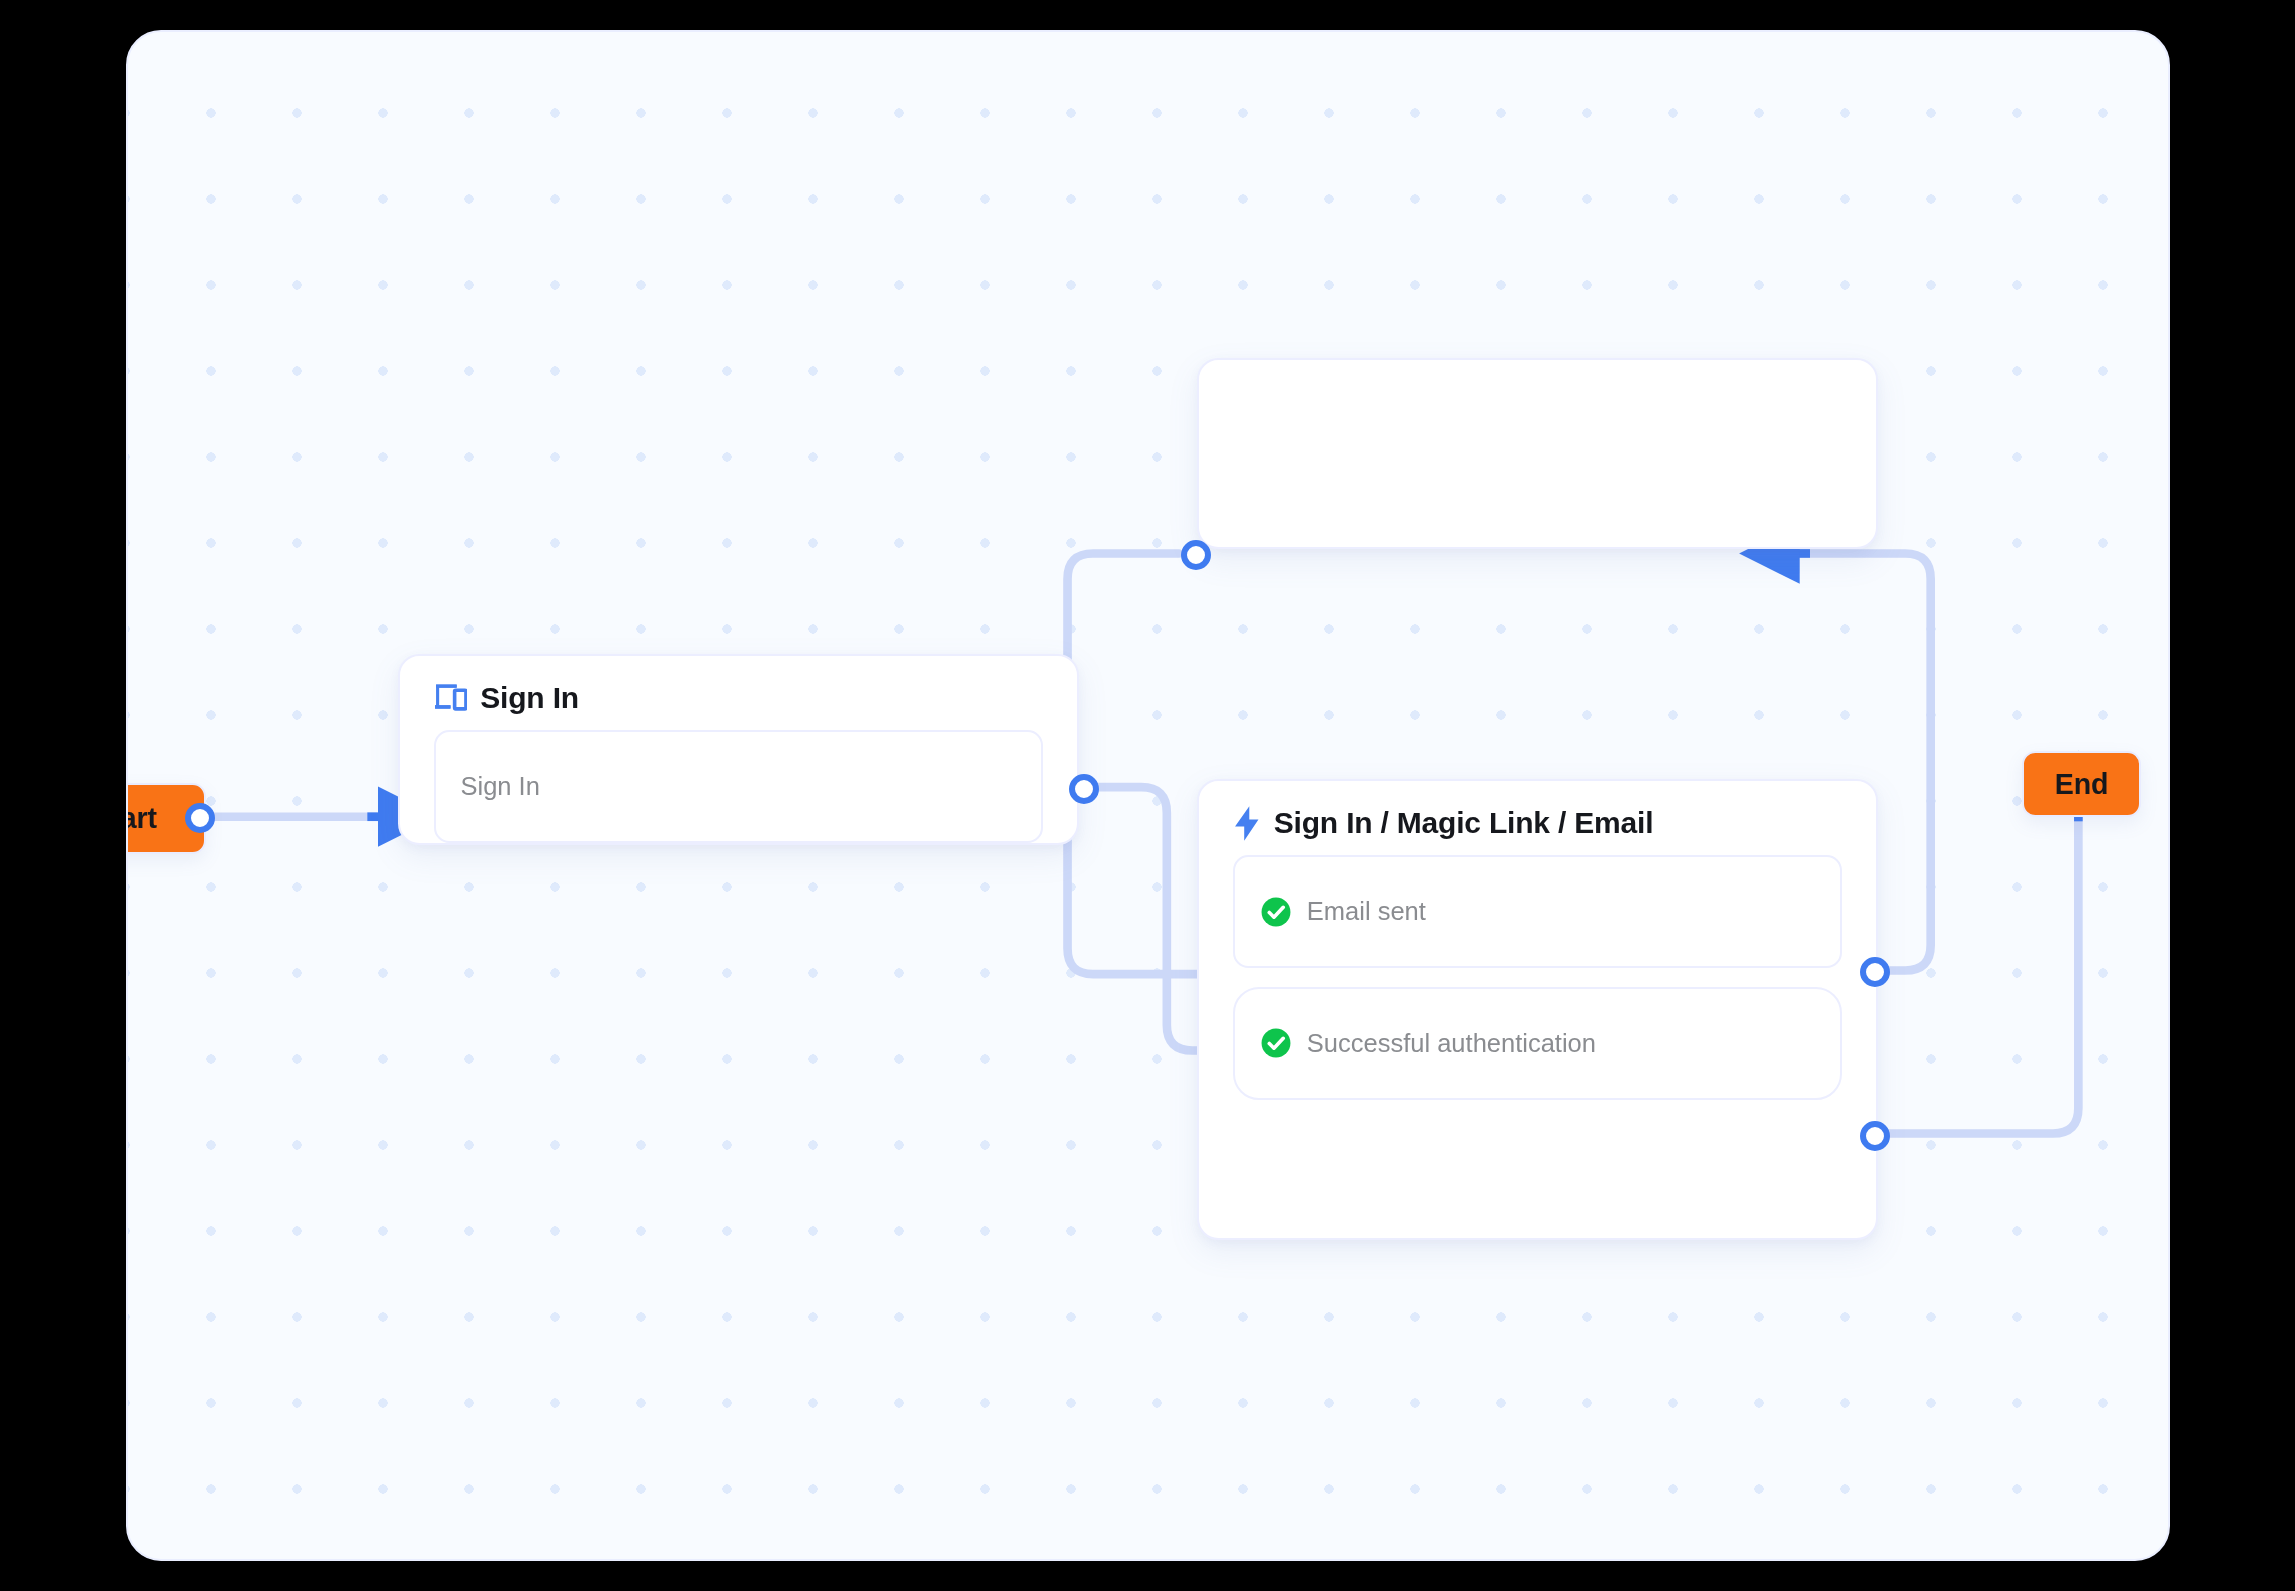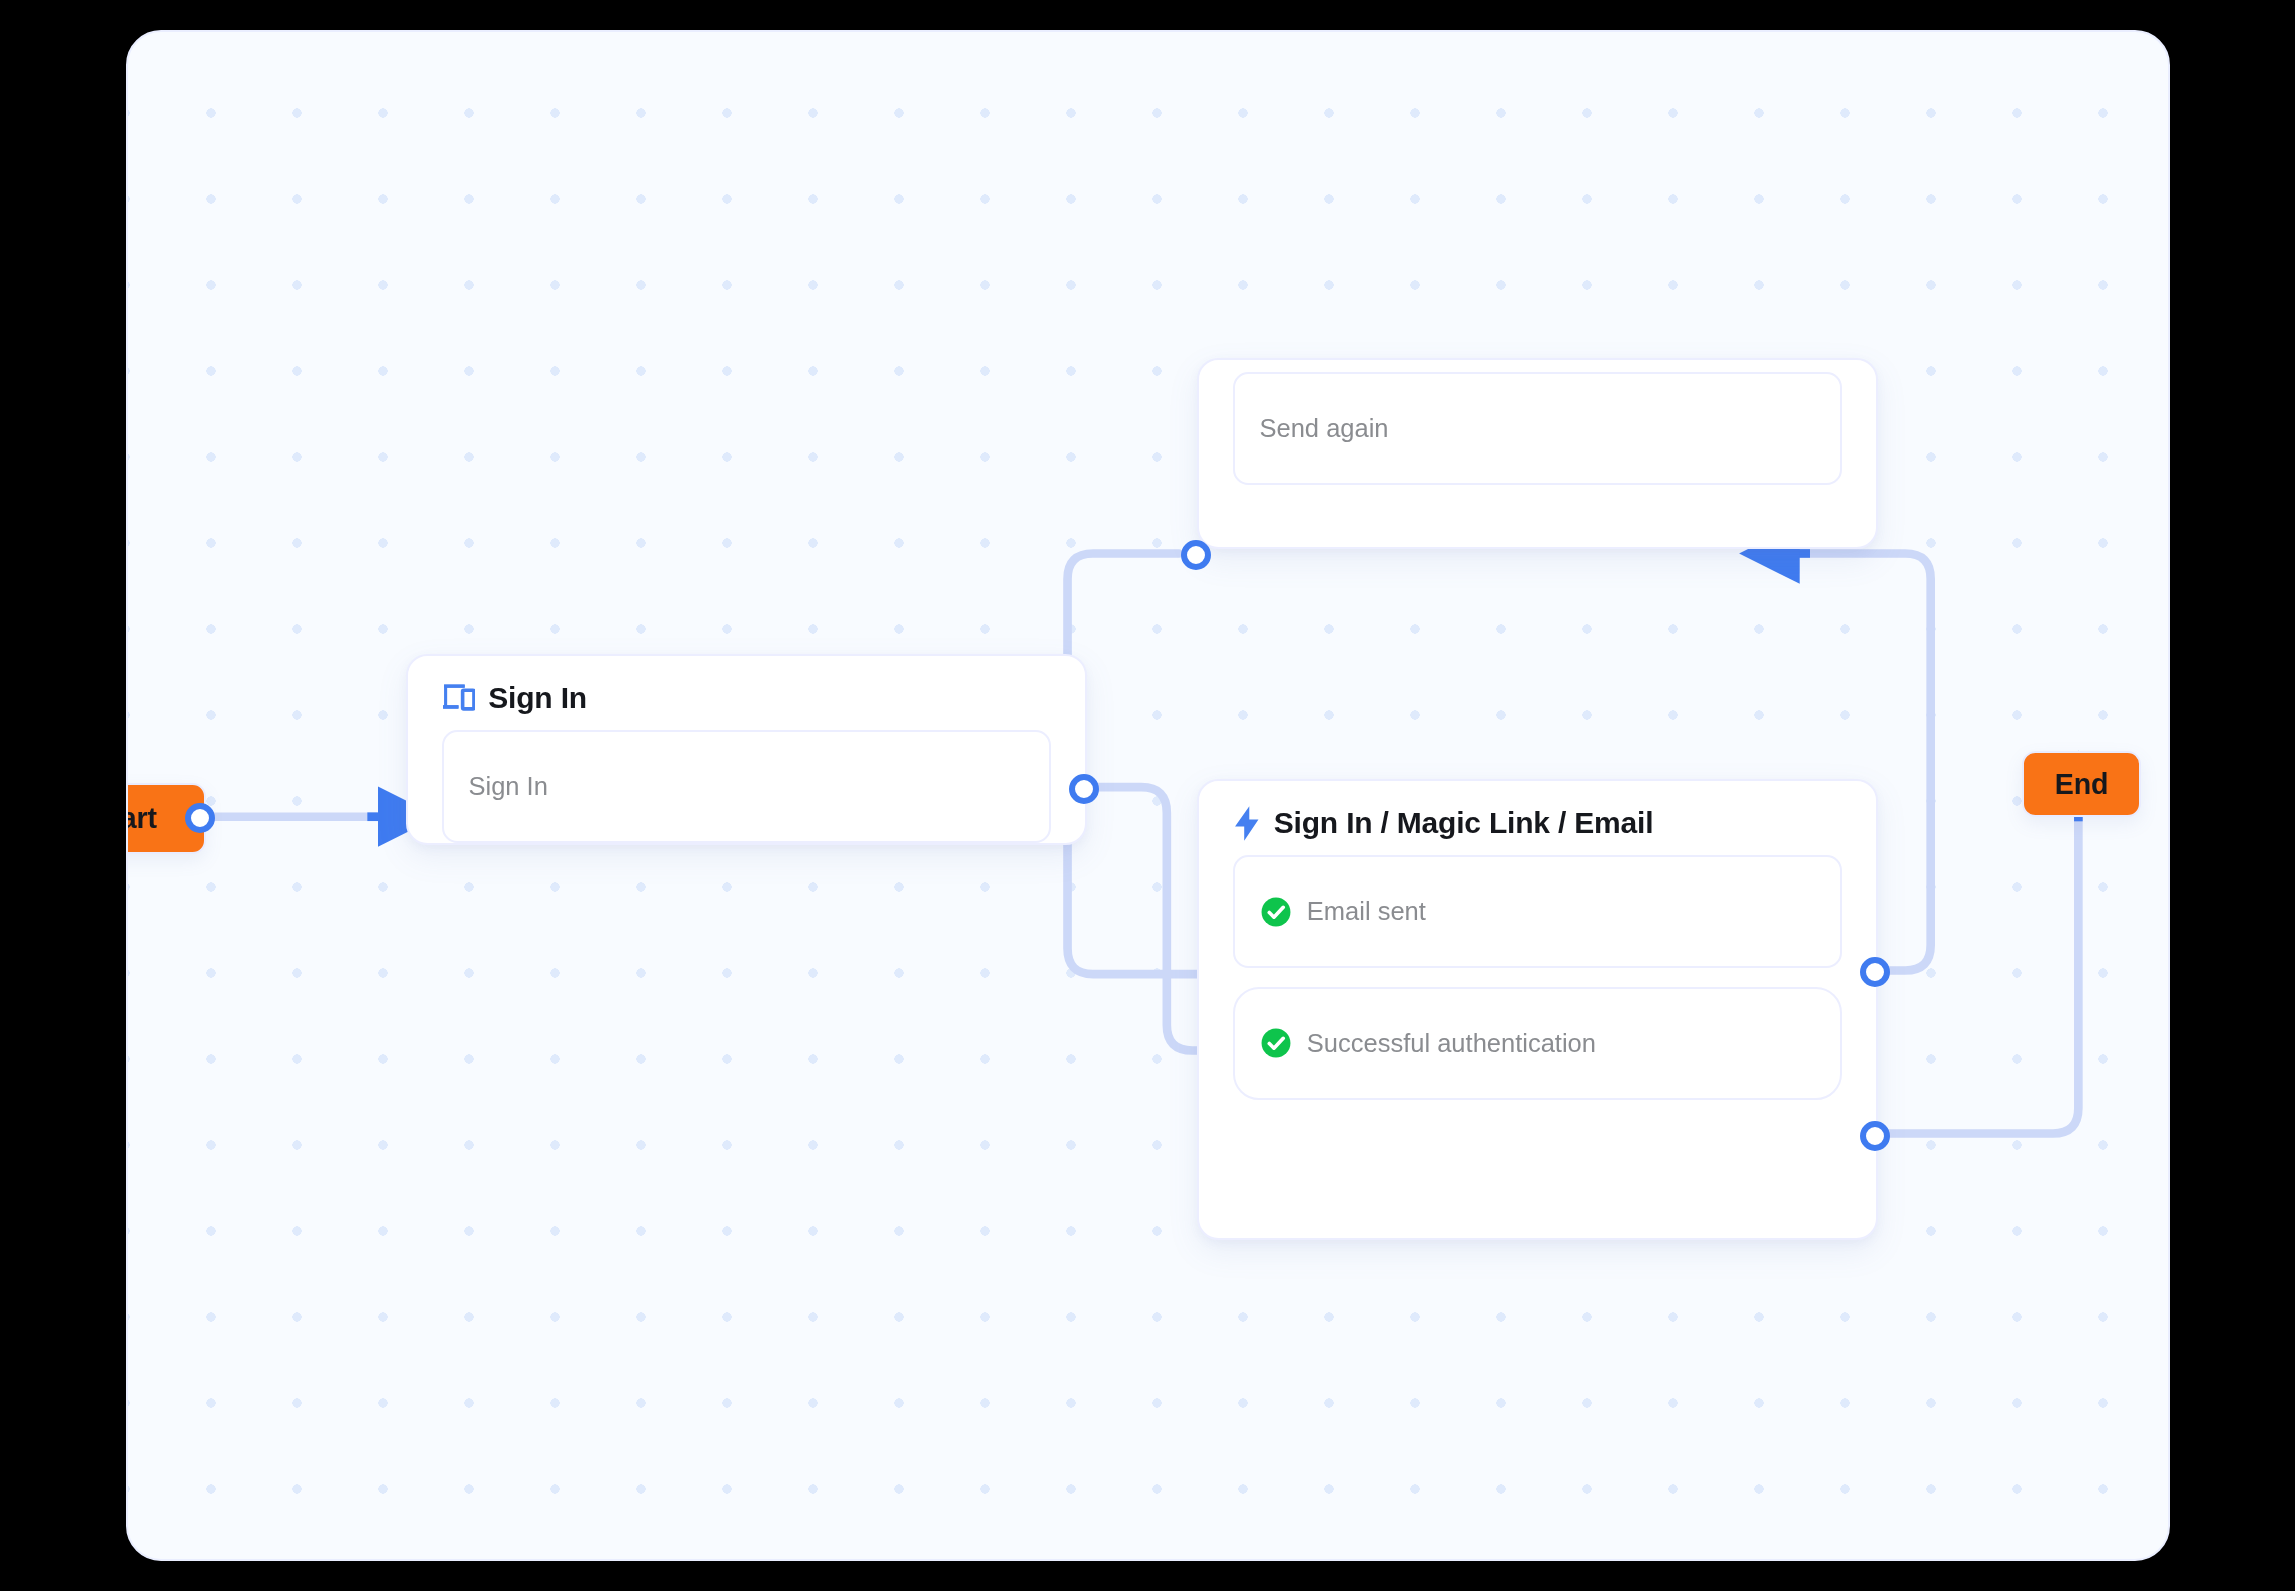--- a/index.html
+++ b/index.html
@@ -151,46 +151,41 @@
 
   <div class="terminal-node" style="left:-56px; top:751px; width:134px; height:71px; padding-right:28.6px;">
     <span class="terminal-label">Start</span>
   </div>
   <div class="handle" style="left:57px; top:771px;"></div>
 
   <div class="terminal-node" style="left:1894px; top:719px; width:119px; height:66px;">
     <span class="terminal-label">End</span>
   </div>
 
-  <div class="node-card" style="left:278px; top:622px; width:681px; height:191px;">
+  <div class="node-card" style="left:270px; top:622px; width:681px; height:191px;">
     <div class="node-header">
       <span>
         <svg class="icon-device" viewBox="0 0 64 58">
           <path d="M4 3 h40 v6 H10 v34 h22 v6 H2 v-6 h2 V3z" fill="#4580f0"></path>
           <rect x="4" y="3" width="40" height="6" fill="#4580f0"></rect>
           <rect x="2" y="43" width="30" height="7" fill="#4580f0"></rect>
           <rect x="40" y="14" width="22" height="36" rx="2" fill="none" stroke="#4580f0" stroke-width="7"></rect>
         </svg>
       </span>
       <span class="node-title">Sign In</span>
     </div>
     <div class="node-body">
       <div class="node-row">
         <span class="row-label">Sign In</span>
       </div>
     </div>
   </div>
   <div class="handle" style="left:941px; top:742px;"></div>
 
   <div class="node-card" style="left:1069px; top:326px; width:681px; height:191px;">
-    <div class="node-body">
-      <div class="node-row">
-        <span class="row-label">Send again</span>
-      </div>
-    </div>
   </div>
   <div class="handle" style="left:1053px; top:508px;"></div>
 
   <div class="node-card" style="left:1069px; top:747px; width:681px; height:461px;">
     <div class="node-header">
       <span>
         <svg class="icon-bolt" viewBox="0 0 54 68">
           <path d="M32 0 L4 40 h18 v28 L50 26 H32 z" fill="#4580f0"></path>
         </svg>
       </span>

